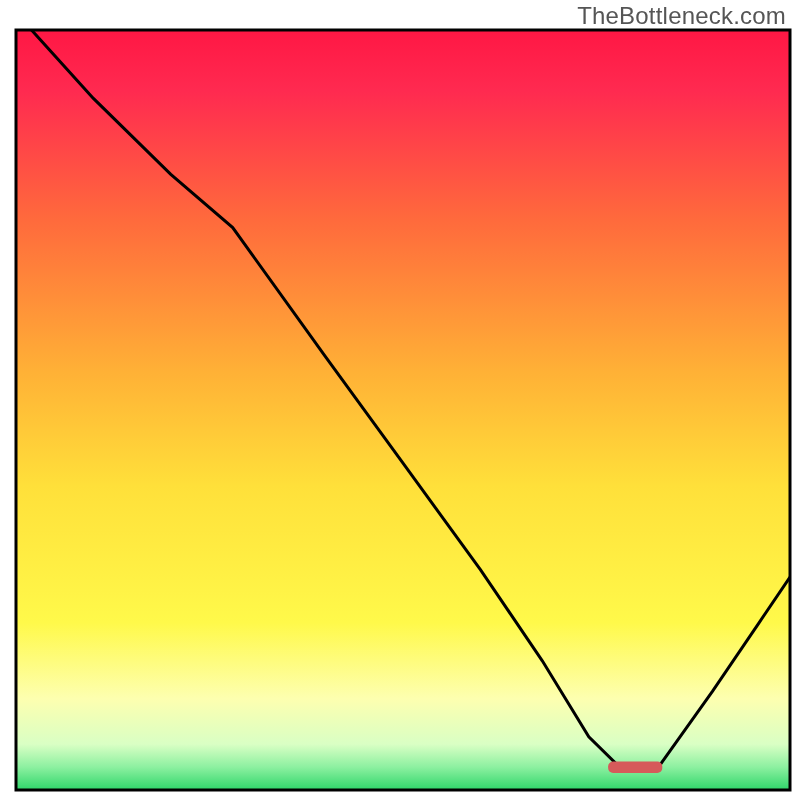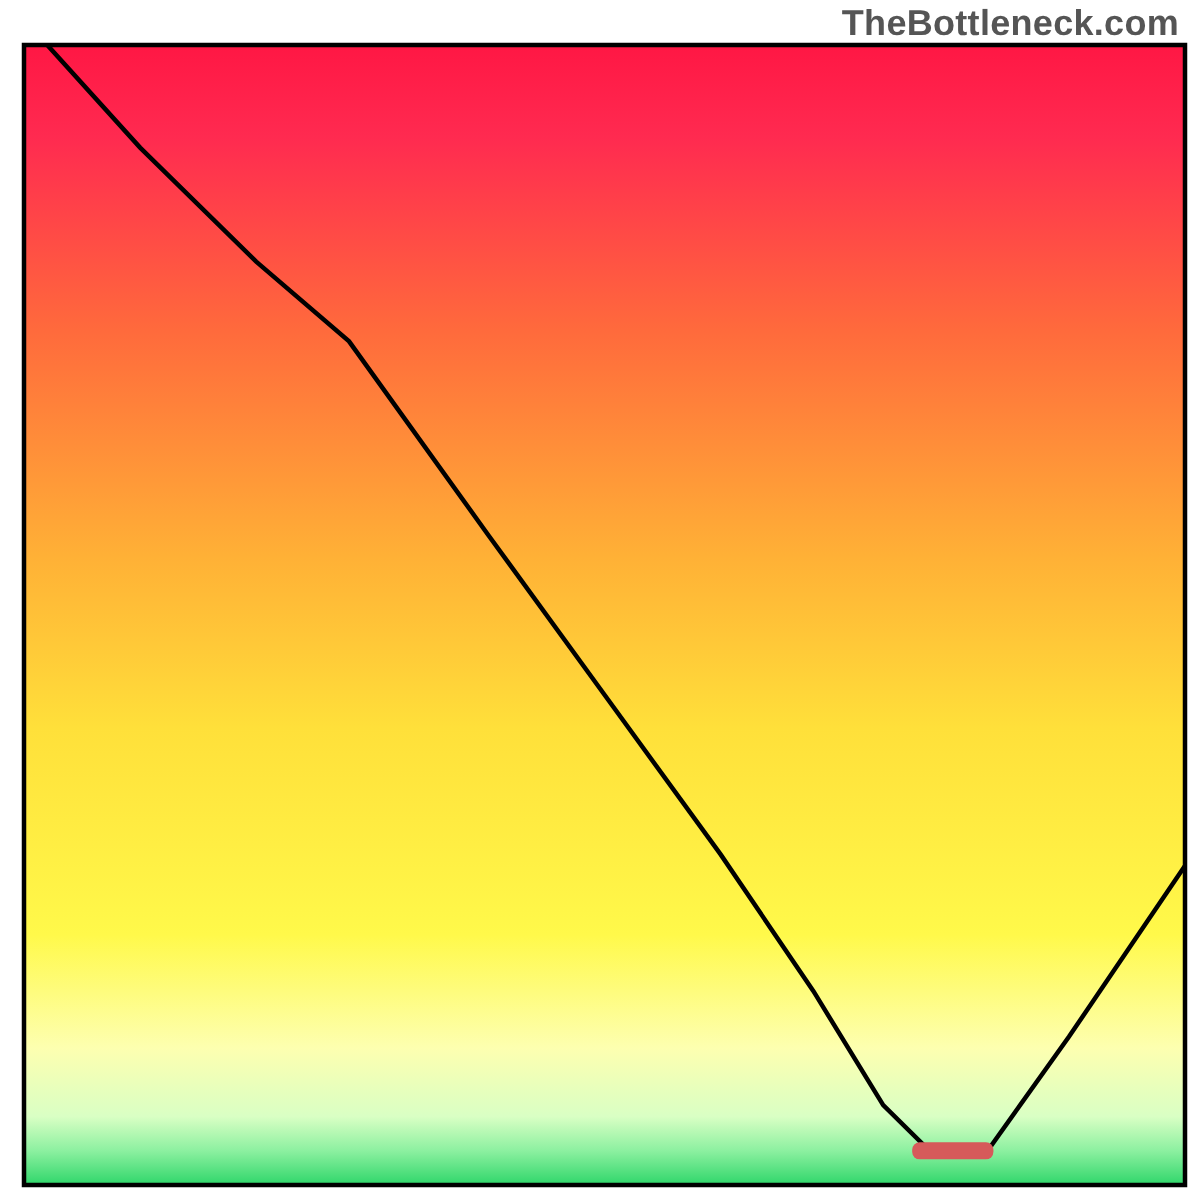--- a/index.html
+++ b/index.html
@@ -13,21 +13,21 @@
   .chart-container {
     position: relative;
     width: 800px;
     height: 800px;
   }
   .watermark {
     position: absolute;
     top: 2px;
     right: 14px;
     font-size: 24px;
-    font-weight: 700;
+    font-weight: 400;
     color: #555;
     letter-spacing: 0.2px;
     z-index: 10;
   }
   svg.plot {
     position: absolute;
     left: 0;
     top: 0;
     width: 800px;
     height: 800px;

